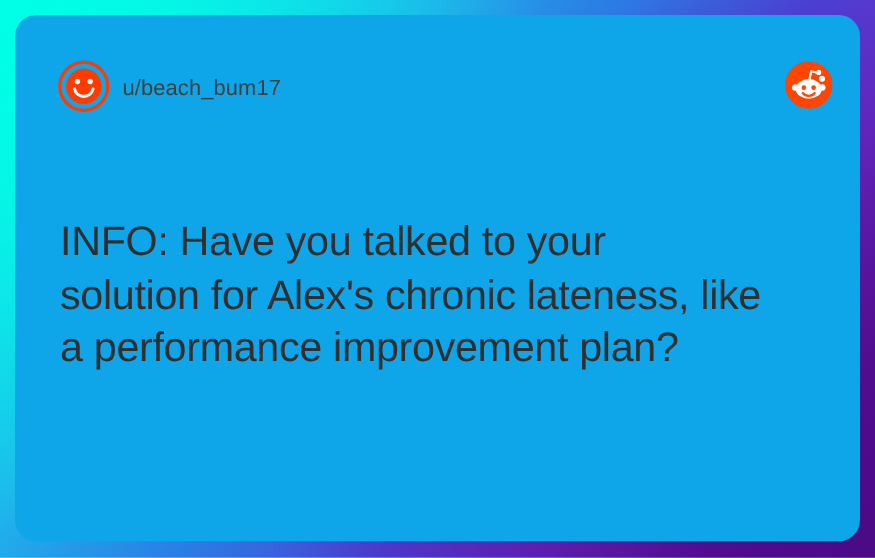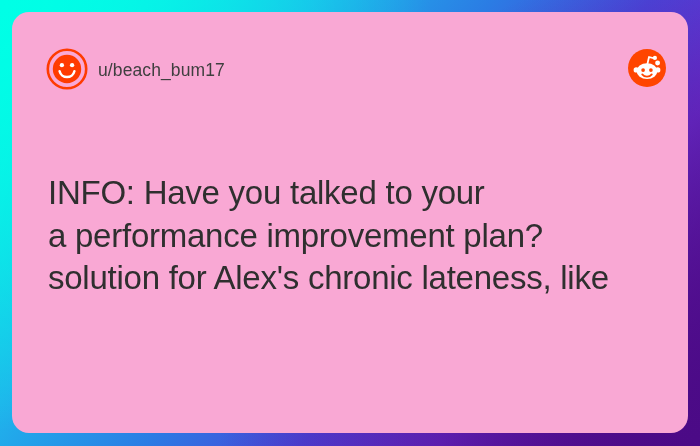--- a/index.html
+++ b/index.html
@@ -26,21 +26,21 @@
         #4c0c86 100%);
   }
 
   
   #card {
     position:absolute;
     left:12px;
     top:12px;
     width:676px;
     height:421px;
-    background:#f9a8d4;
+    background:#0ea5e9;
     border-radius:17px;
   }
 
   
   #header {
     position:absolute;
     left:0; top:0;
     width:100%;
     height:96px;
   }
@@ -124,17 +124,17 @@
         <circle cx="15.1" cy="21.1" r="1.85" fill="#ff4500"></circle>
         <circle cx="22.9" cy="21.1" r="1.85" fill="#ff4500"></circle>
         <path d="M14.2 25.4 A 6.2 6.2 0 0 0 23.8 25.4" fill="none" stroke="#ff4500" stroke-width="1.7" stroke-linecap="round"></path>
       </svg>
     </div>
 
   </div>
 
   <div id="post-body">
     <div class="ln">INFO: Have you talked to your</div>
+    <div class="ln">solution for Alex's chronic lateness, like</div>
     <div class="ln">a performance improvement plan?</div>
-    <div class="ln">solution for Alex's chronic lateness, like</div>
   </div>
 
 </div>
 
 </body></html>

